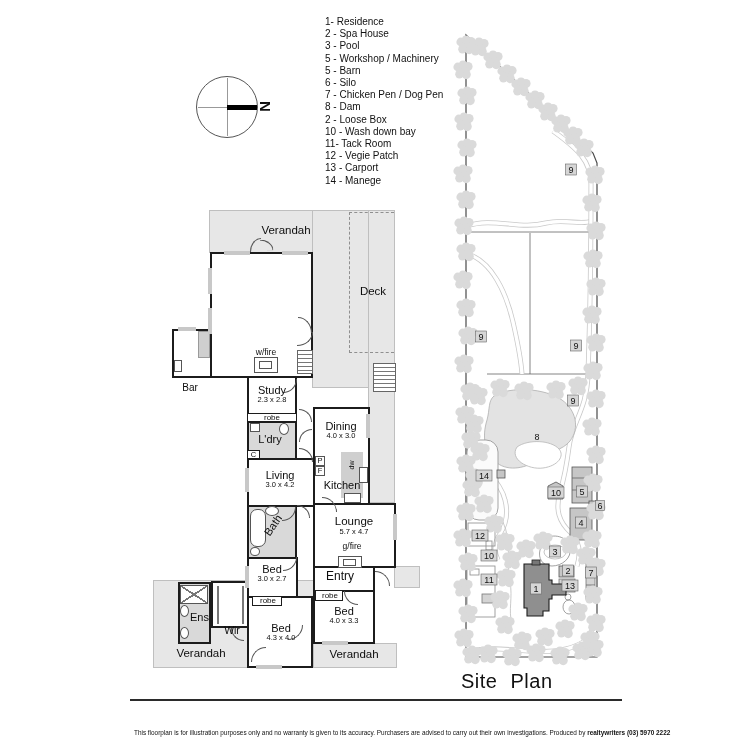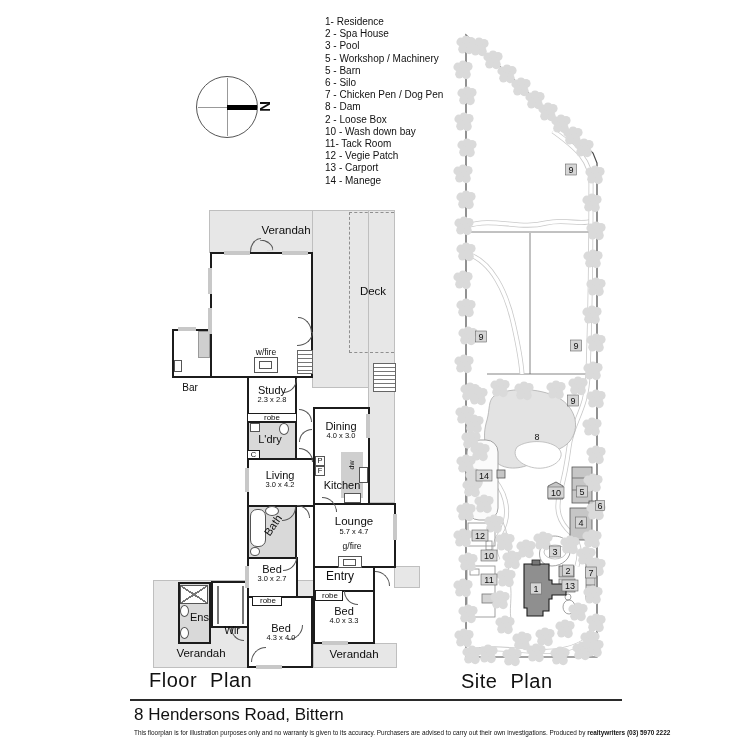--- a/index.html
+++ b/index.html
@@ -484,19 +484,17 @@
     <g class="mk" transform="translate(536,589)">
         <rect x="-5.5" y="-6" width="11" height="11" fill="#cfcfcf"></rect>
         <text y="3">1</text>
       </g>
     <g class="mk" transform="translate(591,573)">
         <rect x="-5.5" y="-6" width="11" height="11"></rect>
         <text y="3">7</text>
       </g>
   </svg>
 
-  <div class="a fp-title">Floor Plan</div>
   <div class="a sp-title">Site Plan</div>
   <div class="a divider"></div>
-  <div class="a address">8 Hendersons Road, Bittern</div>
   <div class="a disclaimer"><span>This floorplan is for illustration purposes only and no warranty is given to its accuracy. Purchasers are advised to carry out their own investigations. Produced by </span><b>realtywriters (03) 5970 2222</b></div>
 
 </div>
 
 </body></html>

